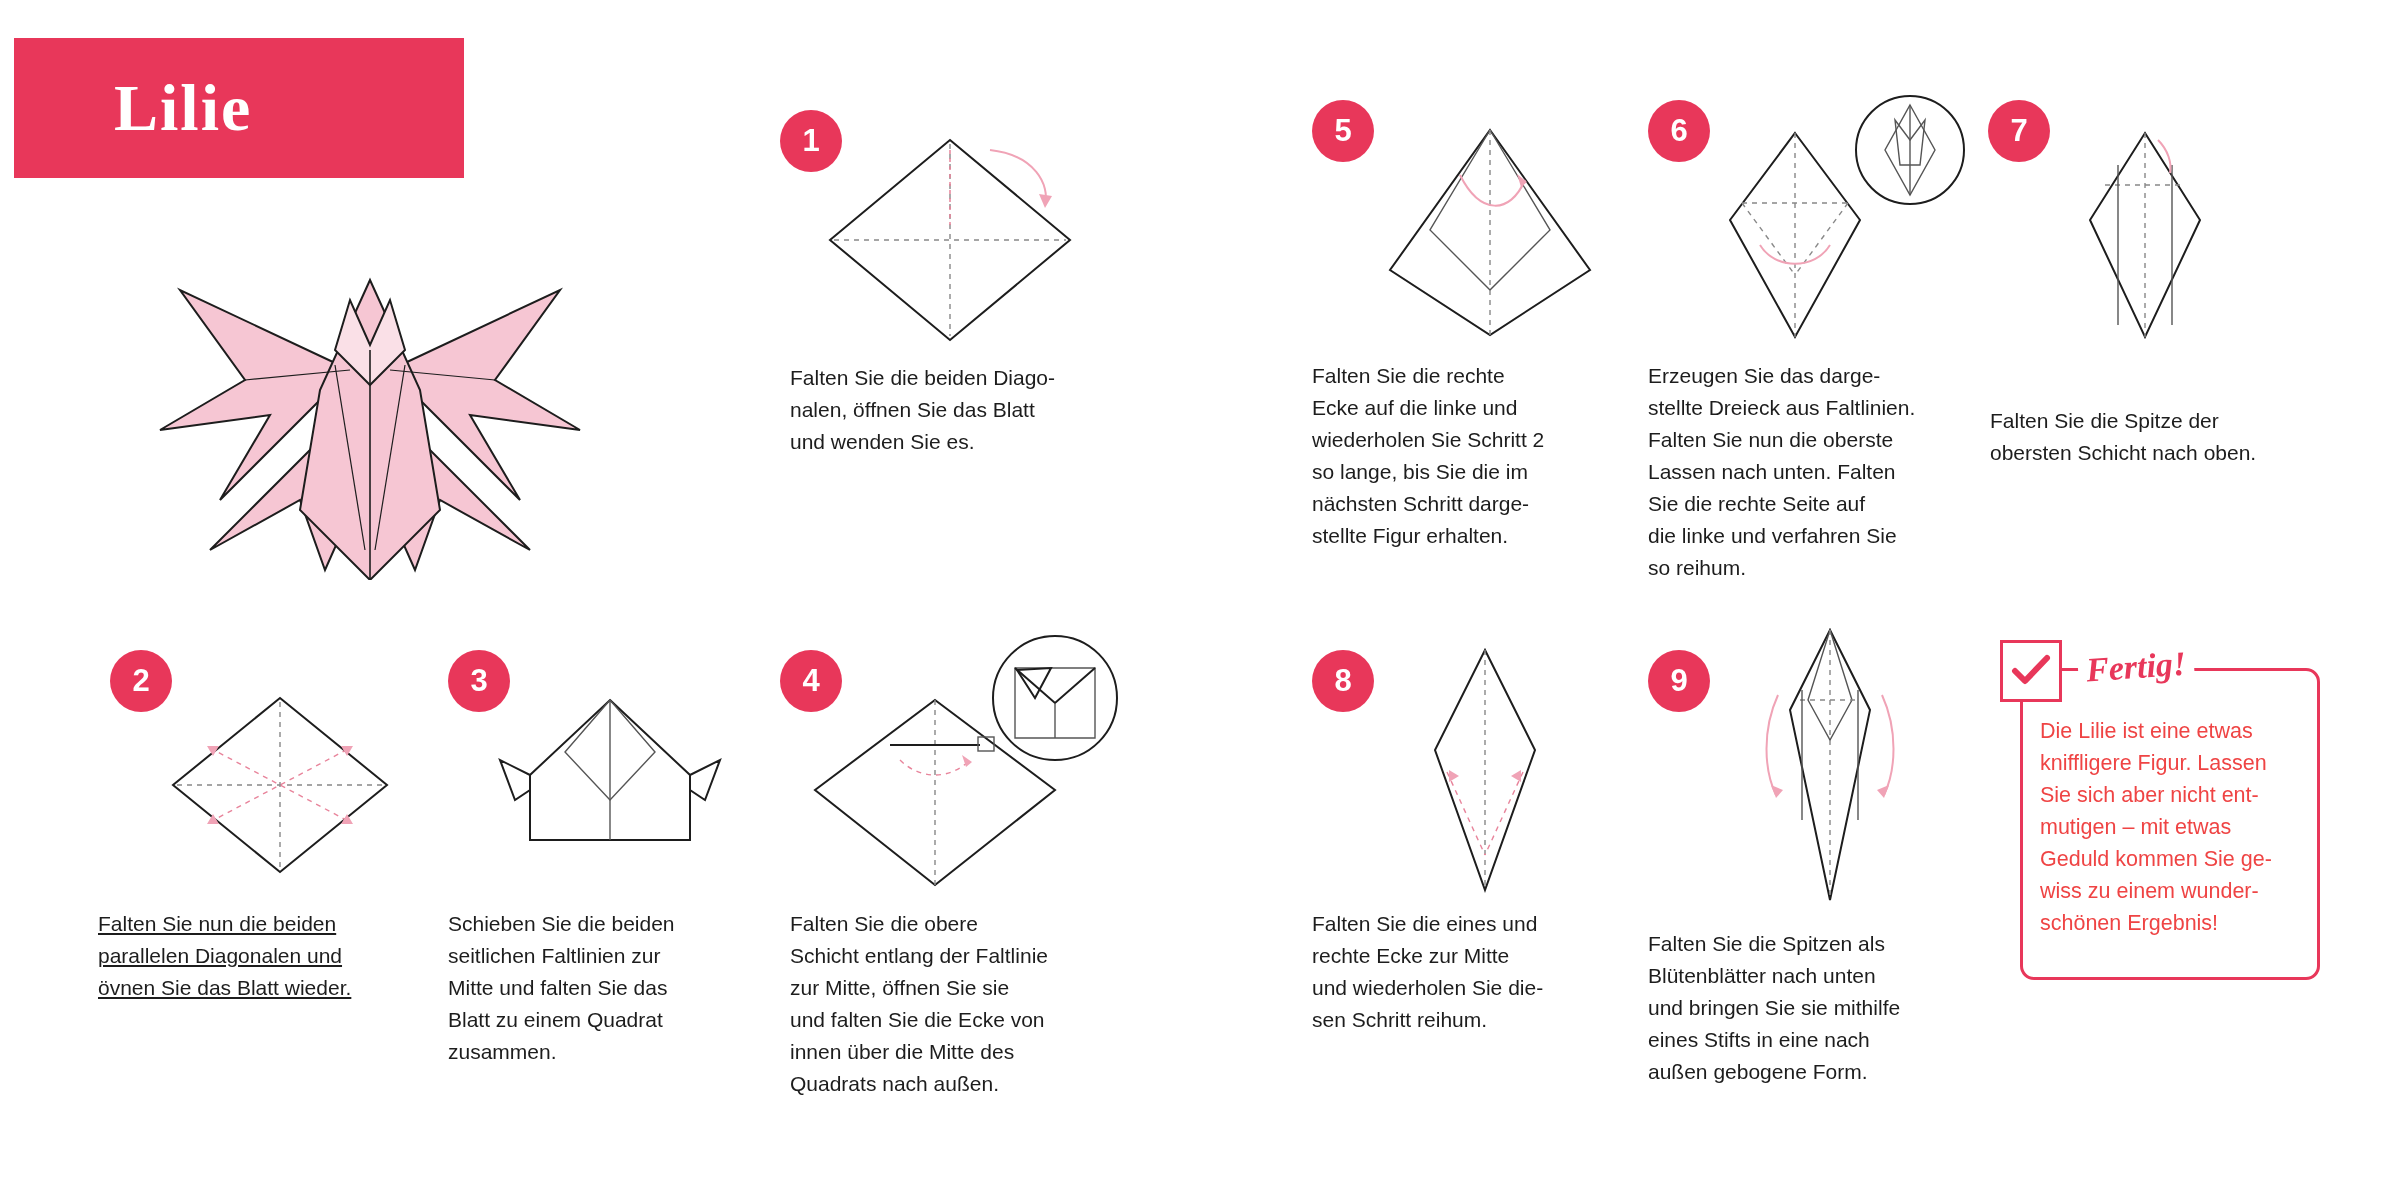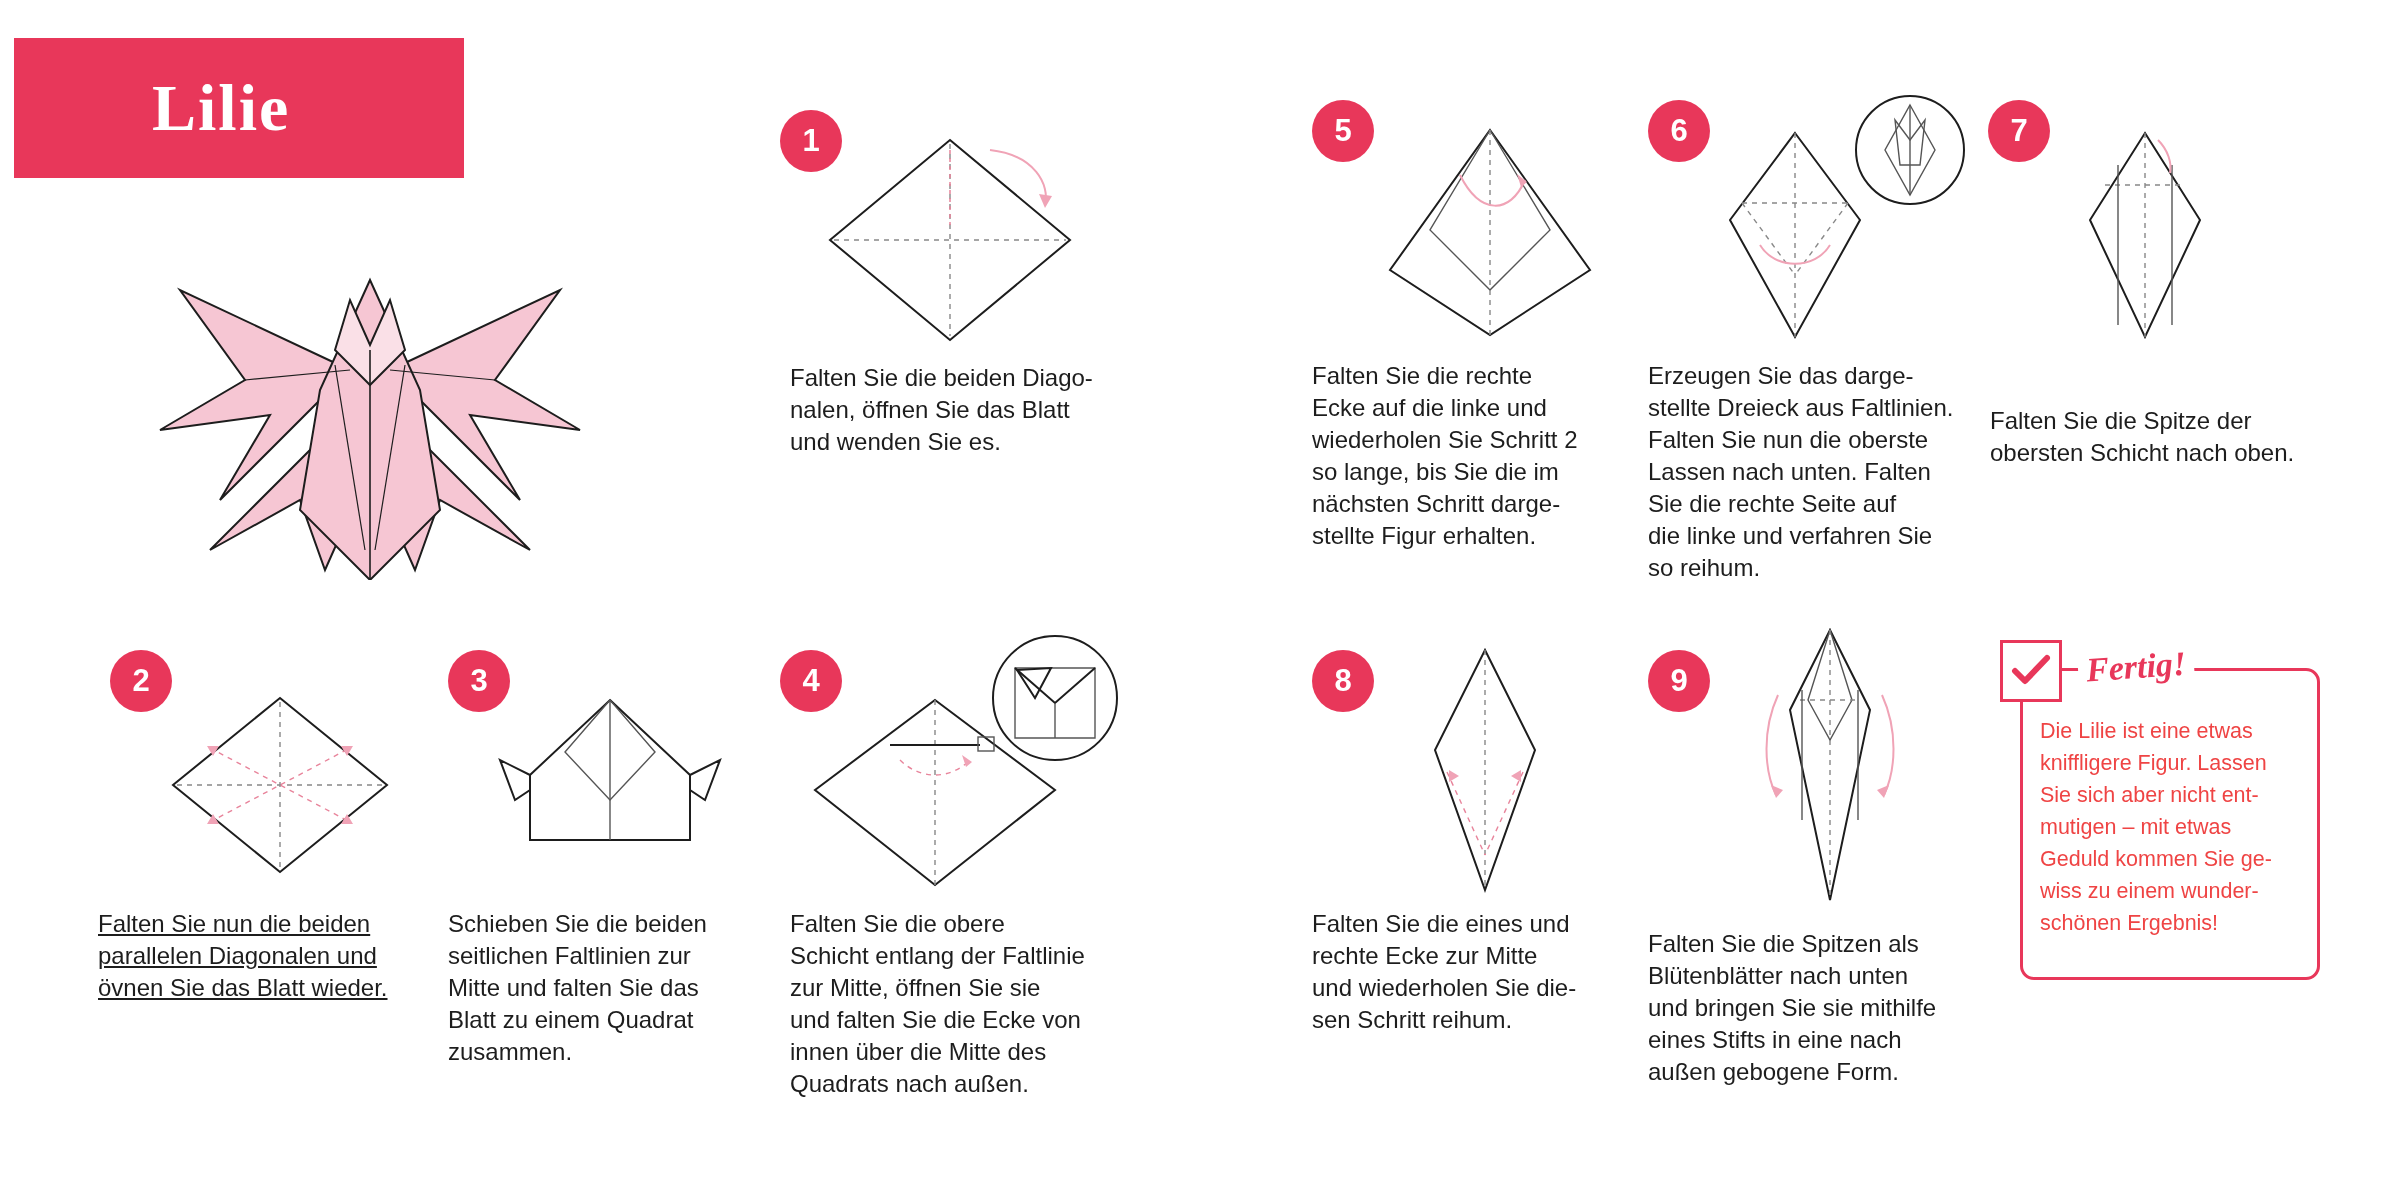--- a/index.html
+++ b/index.html
@@ -27,21 +27,20 @@
     display: flex;
     align-items: center;
   }
   .title-banner .title-text {
     font-family: "Liberation Serif", serif;
     color: #ffffff;
     font-size: 66px;
     font-weight: bold;
     letter-spacing: 2px;
     padding-left: 100px;
-    margin-left: 38px;
   }
 
   
   .badge {
     position: absolute;
     width: 62px;
     height: 62px;
     border-radius: 50%;
     background: #e8375a;
     color: #ffffff;
@@ -49,21 +48,21 @@
     font-weight: bold;
     display: flex;
     align-items: center;
     justify-content: center;
     font-family: "Liberation Sans", sans-serif;
   }
 
   
   .caption {
     position: absolute;
-    font-size: 24px;
+    font-size: 21px;
     line-height: 32px;
     color: #1d1d1d;
     white-space: pre-line;
   }
 
   
   .diagram {
     position: absolute;
   }
   .diagram svg {

